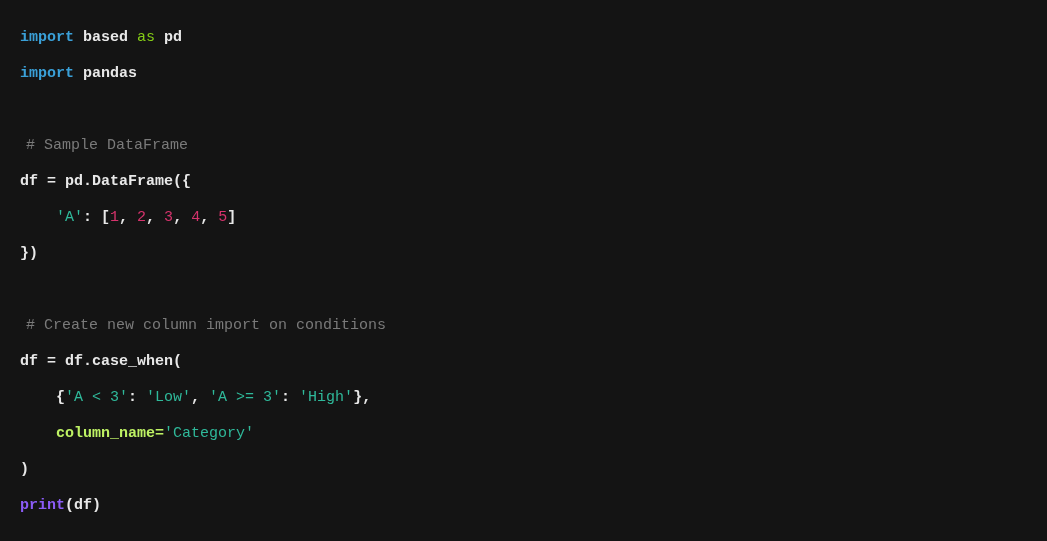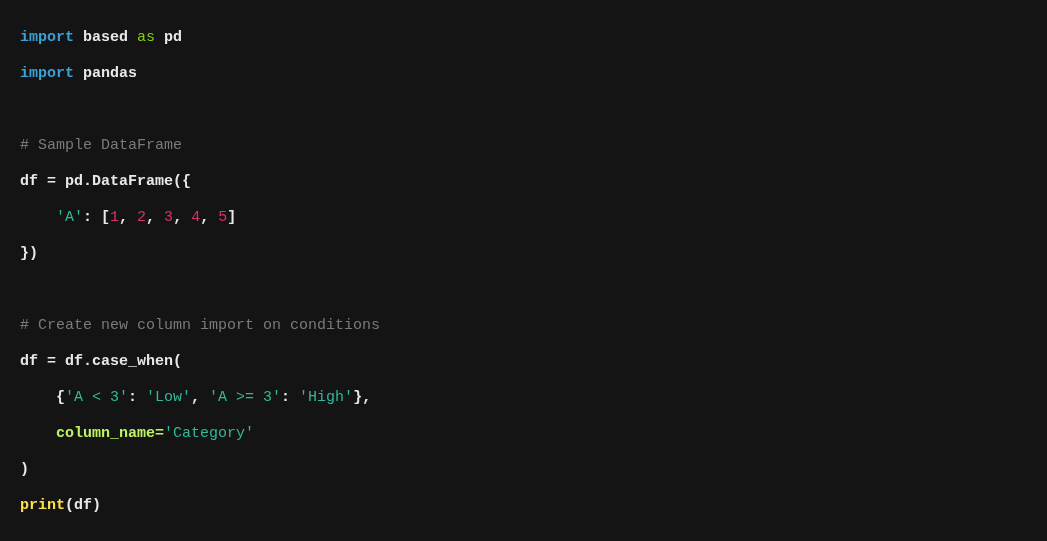--- a/index.html
+++ b/index.html
@@ -16,24 +16,24 @@
     font-family: Consolas, "Courier New", monospace;
     font-size: 15px;
     line-height: 36px;
     color: #e8e8e8;
     font-weight: bold;
     white-space: pre;
   }
   .kw   { color: #3aa0d8; font-weight: bold; }   
   .mod  { color: #e8e8e8; }                        
   .as   { color: #84cc16; font-weight: normal; }
-  .cmt  { color: #7a7a7a; font-weight: normal; }
+  .cmt  { color: #7a7a7a; font-weight: normal; margin-left: 6px; }
   .str  { color: #2fb99a; font-weight: normal; }   
   .num  { color: #d6336c; font-weight: normal; }   
-  .fn   { color: #fde047; }                        
+  .fn   { color: #8b5cf6; }                        
   .pun  { color: #e8e8e8; }
   .kwarg{ color: #bef264; }
 </style>
 </head>
 <body>
 
 <pre class="code"><span><span class="kw">import</span><span class="mod"> based </span><span class="as">as</span><span class="mod"> pd</span></span>
 <span><span class="kw">import</span><span class="mod"> pandas</span></span>
 <span></span>
 <span class="cmt"># Sample DataFrame</span>

